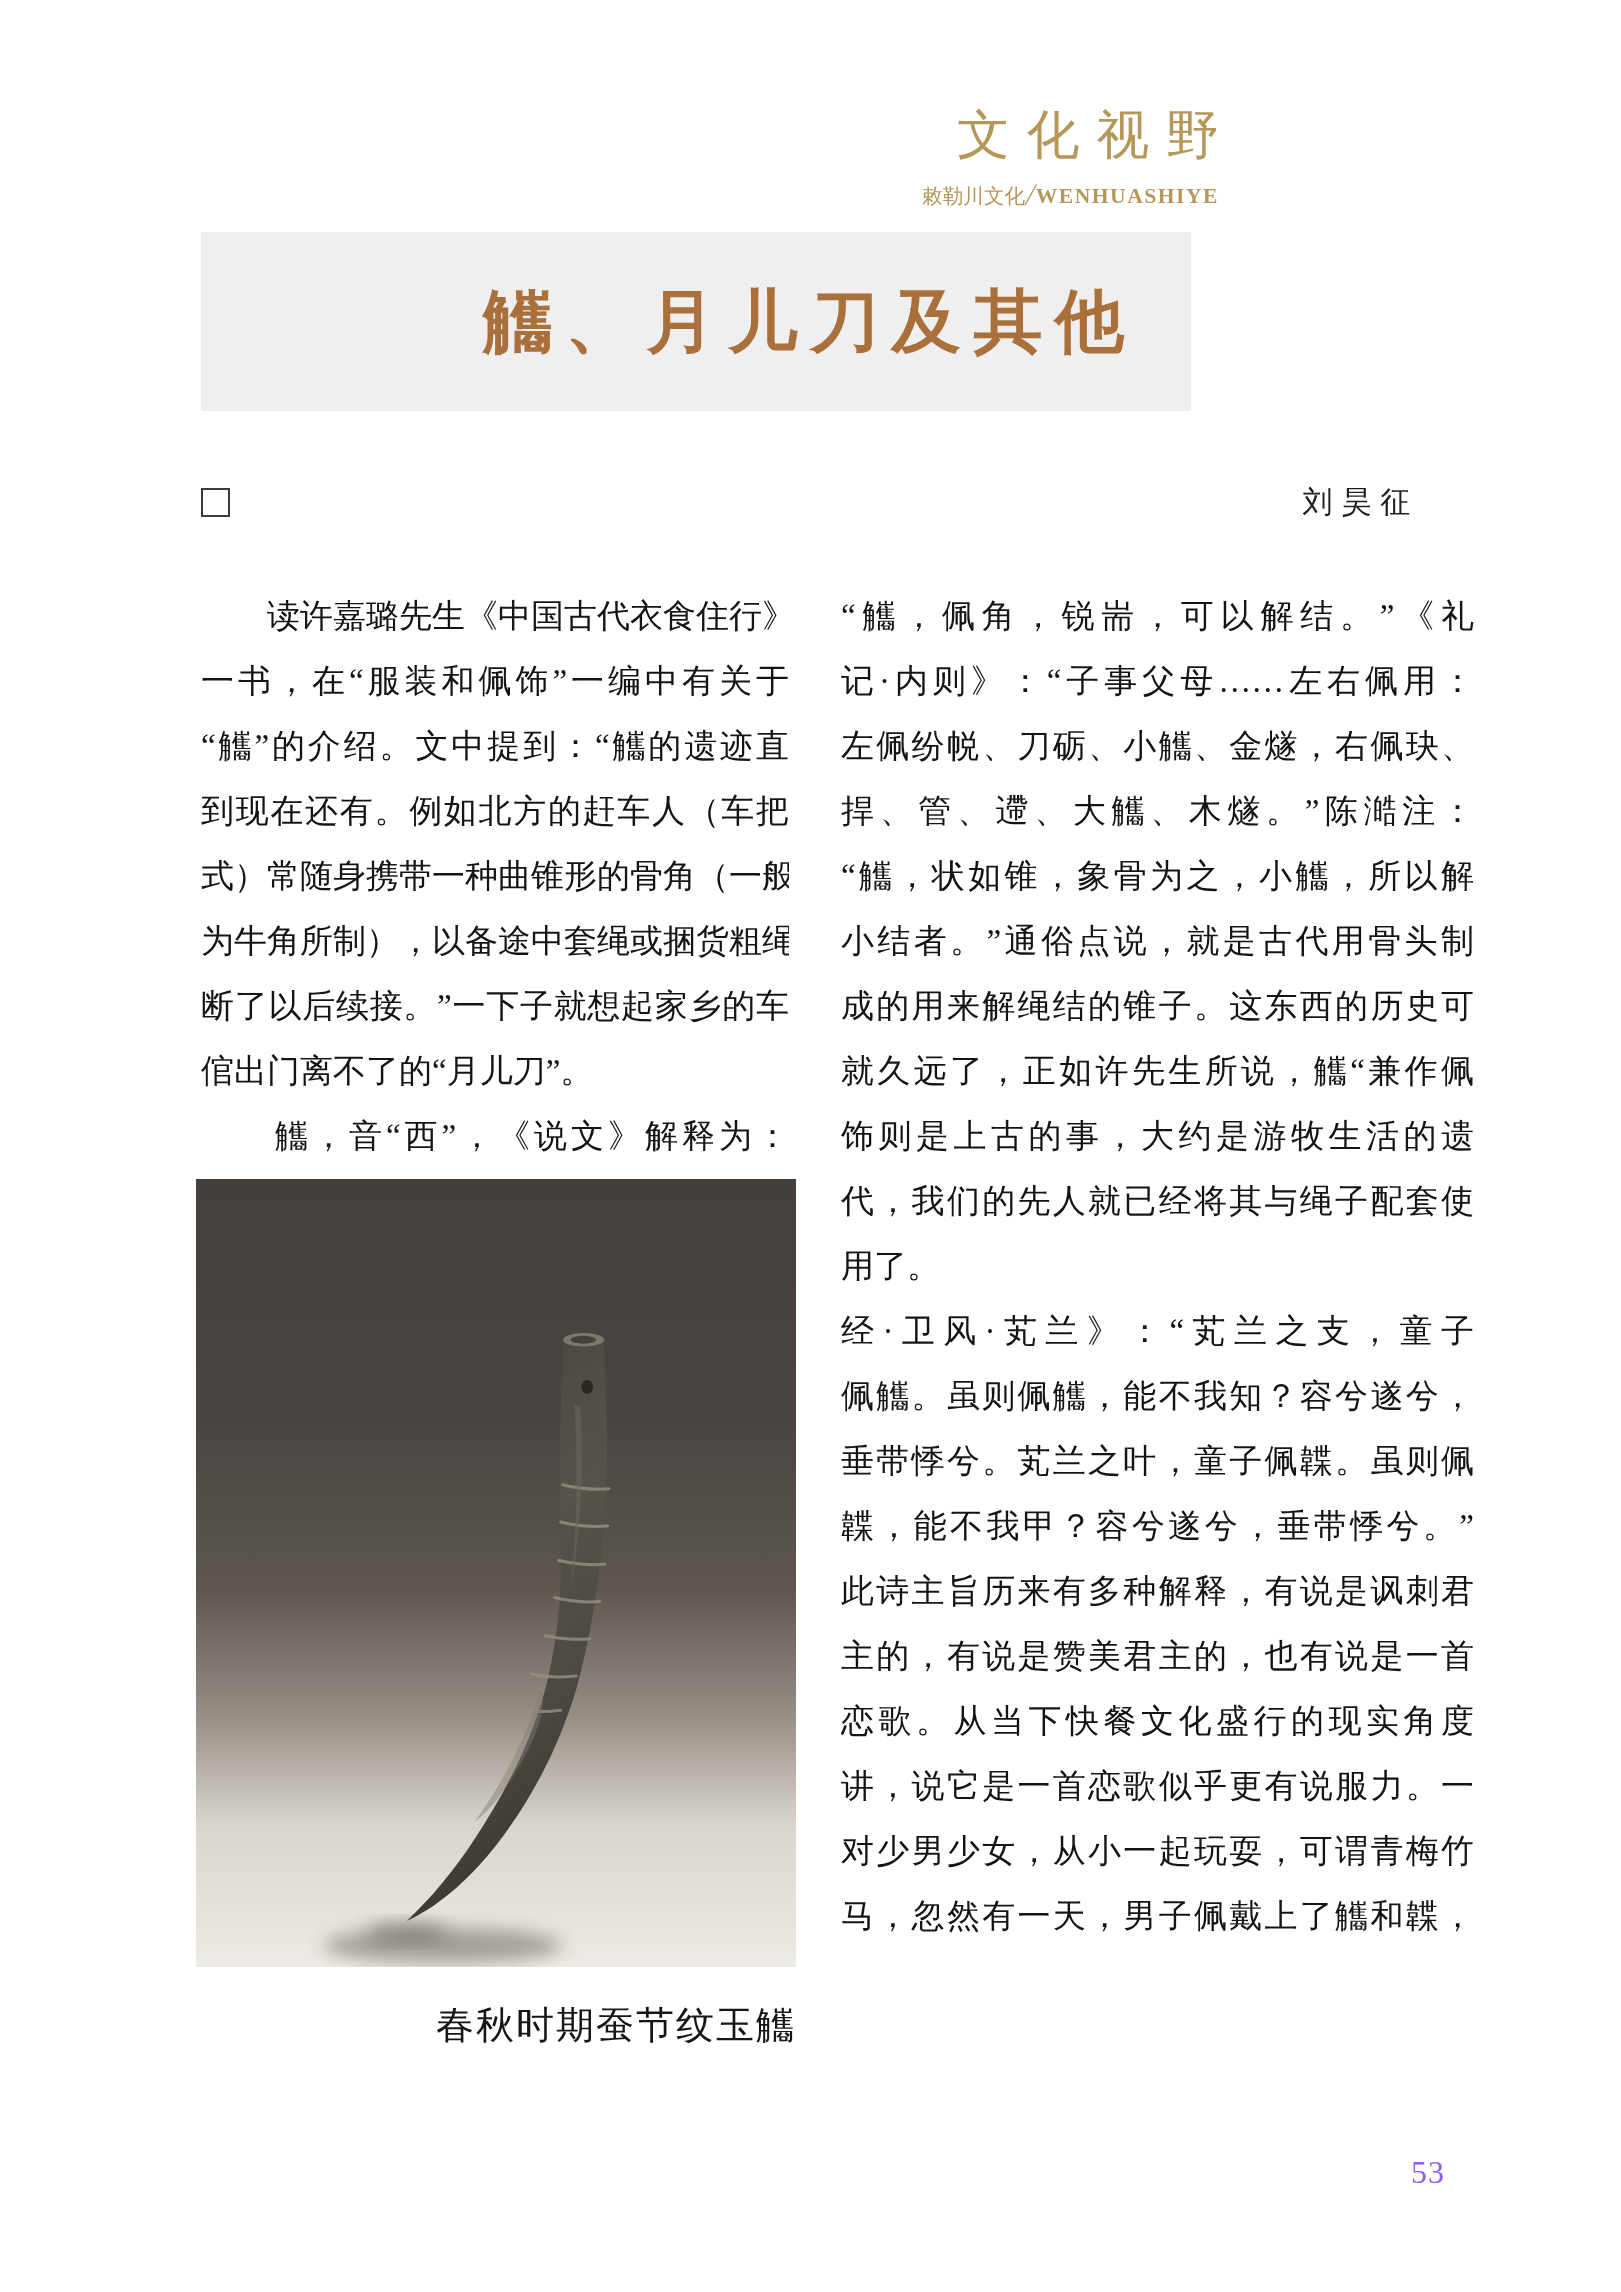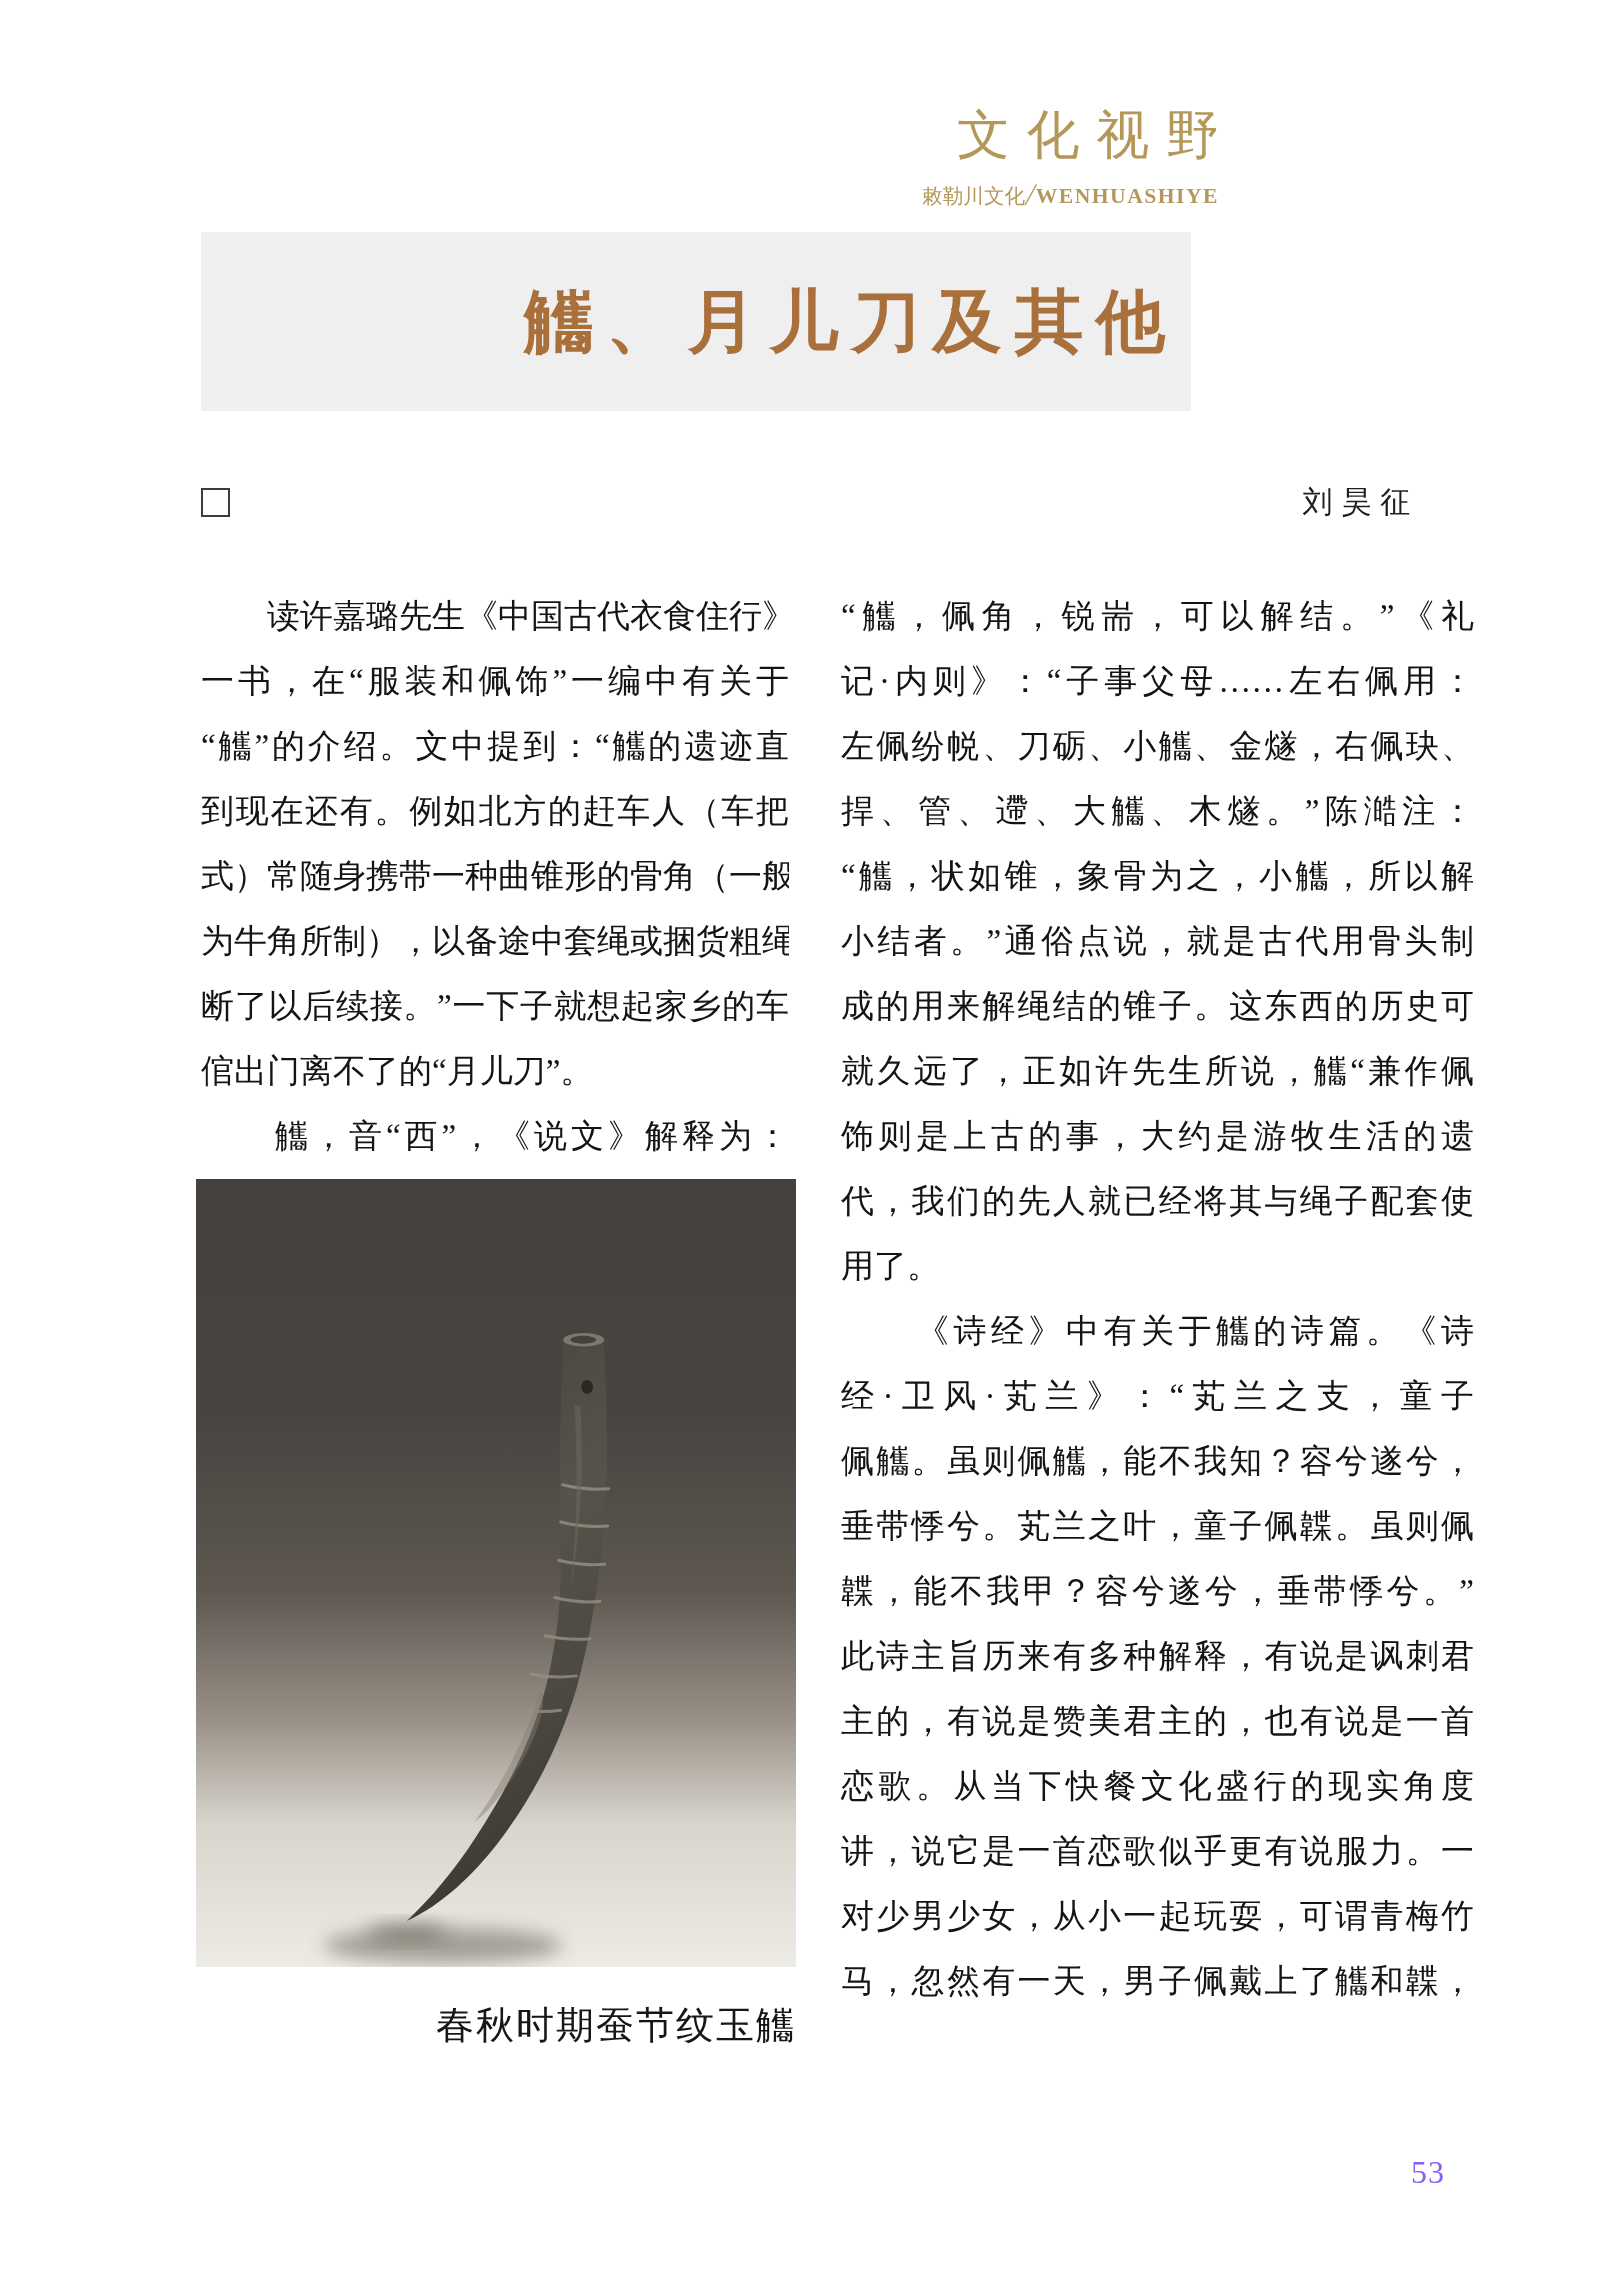--- a/index.html
+++ b/index.html
@@ -17,21 +17,21 @@
   .section-subtitle{
     margin-top:8.8px; display:flex; align-items:center; justify-content:flex-end;
     gap:1px; color:var(--accent_gold,#b3985a); font-size:20.6px; white-space:nowrap;
   }
   .subtitle-slash{font-size:31px; font-weight:300; line-height:1; transform:skewX(-12deg) translateY(-2px);}
   .subtitle-en{font-weight:700; letter-spacing:1.5px; font-size:21.6px;}
   
   .banner{position:absolute; left:201px; top:232px; width:990px; height:179px;
     background:var(--banner_bg,#efefef);}
   .title-wrap{position:absolute; left:201px; top:232px; width:1218px; height:179px;
-    display:flex; align-items:center; justify-content:center;padding-left:41px;}
+    display:flex; align-items:center; justify-content:center;}
   .article-title{
     margin:0; font-family:"Liberation Sans","DejaVu Sans",sans-serif;
     font-weight:700; font-size:69px; letter-spacing:12.7px;
     color:var(--title_brown,#aa703c); white-space:nowrap;
   }
   
   .byline{position:absolute; left:201px; top:482px; width:1218px;
     display:flex; align-items:center; justify-content:space-between; gap:25.5px;}
   .author-square{width:24.5px; height:24.5px; border:2px solid #3c3c3c; display:inline-block; background:#fff;}
   .author{font-size:30px; letter-spacing:8.8px; color:#1e1e1e;}
@@ -100,21 +100,20 @@
     <div class="line">记·内则》：“子事父母……左右佩用：</div>
     <div class="line">左佩纷帨、刀砺、小觿、金燧，右佩玦、</div>
     <div class="line">捍、管、遰、大觿、木燧。”陈澔注：</div>
     <div class="line">“觿，状如锥，象骨为之，小觿，所以解</div>
     <div class="line">小结者。”通俗点说，就是古代用骨头制</div>
     <div class="line">成的用来解绳结的锥子。这东西的历史可</div>
     <div class="line">就久远了，正如许先生所说，觿“兼作佩</div>
     <div class="line">饰则是上古的事，大约是游牧生活的遗</div>
     <div class="line">代，我们的先人就已经将其与绳子配套使</div>
     <div class="line short">用了。</div>
-    <div class="line">　　《诗经》中有关于觿的诗篇。《诗</div>
     <div class="line">经·卫风·芄兰》：“芄兰之支，童子</div>
     <div class="line">佩觿。虽则佩觿，能不我知？容兮遂兮，</div>
     <div class="line">垂带悸兮。芄兰之叶，童子佩韘。虽则佩</div>
     <div class="line">韘，能不我甲？容兮遂兮，垂带悸兮。”</div>
     <div class="line">此诗主旨历来有多种解释，有说是讽刺君</div>
     <div class="line">主的，有说是赞美君主的，也有说是一首</div>
     <div class="line">恋歌。从当下快餐文化盛行的现实角度</div>
     <div class="line">讲，说它是一首恋歌似乎更有说服力。一</div>
     <div class="line">对少男少女，从小一起玩耍，可谓青梅竹</div>
     <div class="line">马，忽然有一天，男子佩戴上了觿和韘，</div>

